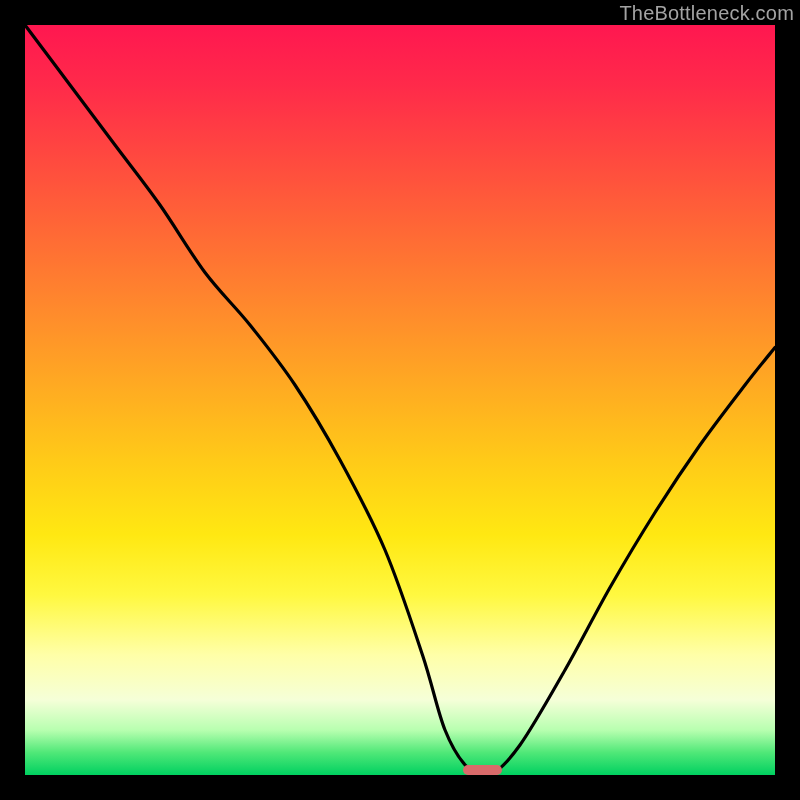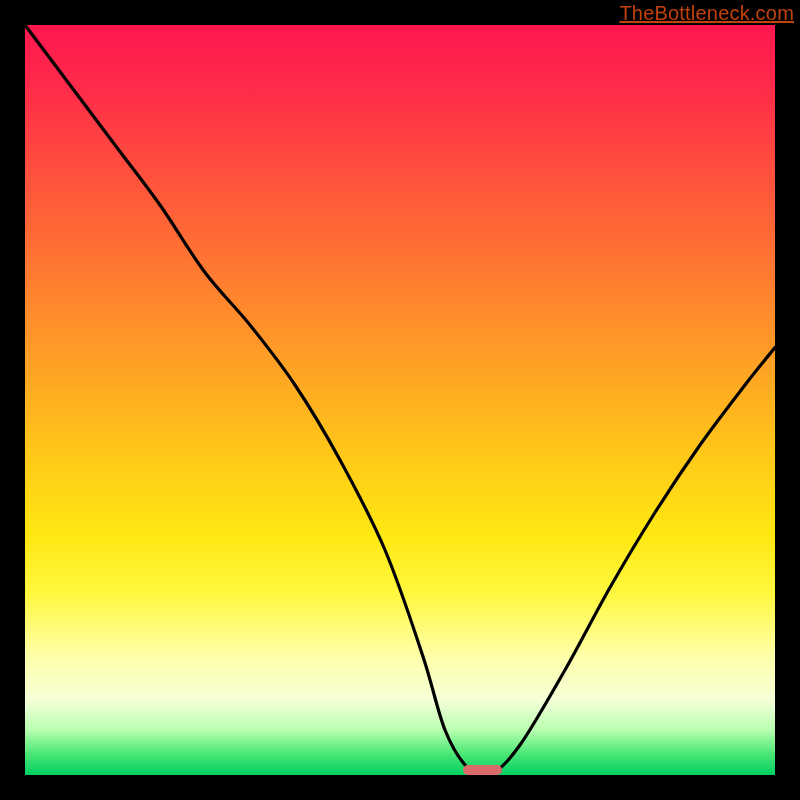--- a/index.html
+++ b/index.html
@@ -49,23 +49,22 @@
     position: absolute;
     background: #d86a6a;
     border-radius: 999px;
   }
   .watermark {
     position: absolute;
     top: 2px;
     right: 6px;
     font-family: Arial, Helvetica, sans-serif;
     font-size: 20px;
-    color: #c2410c;
+    color: #a3a3a3;
     letter-spacing: 0.2px;
-    text-decoration: underline;
   }
 </style>
 </head>
 <body>
 
 <div class="container">
   <div class="plot-area">
     <svg class="curve" viewBox="0 0 750 750" preserveAspectRatio="none">
       <path id="curve-path" d="M 0 0 C 7.5 10 30 40 45 60 C 60 80 75 100 90 120 C 105 140 120 158.75 135 180 C 150 201.25 165 227.49999999999994 180 247.49999999999994 C 195 267.49999999999994 210 281.25 225 300 C 240 318.75 255 337.5 270 360 C 285 382.5 300 407.5 315 435 C 330 462.5 346.25 492.5 360 525 C 373.75 557.5 387.5 600 397.5 630 C 407.5 660 412.50000000000006 686.25 420.00000000000006 705 C 427.50000000000006 723.75 435 735 442.5 742.5 C 450 750 456.25 753.75 465 750 C 473.75 746.25 482.5 737.5 495 720 C 507.5 702.5 525 671.25 540 645 C 555 618.75 570 588.75 585 562.5 C 600 536.25 615 511.25 630 487.5 C 645 463.75 660 441.25 675 420 C 690 398.75 707.5 376.25 720 360 C 732.5 343.75 745 328.75000000000006 750 322.50000000000006" fill="none" stroke="#000000" stroke-width="3.2" stroke-linecap="round" stroke-linejoin="round"></path>
     </svg>

